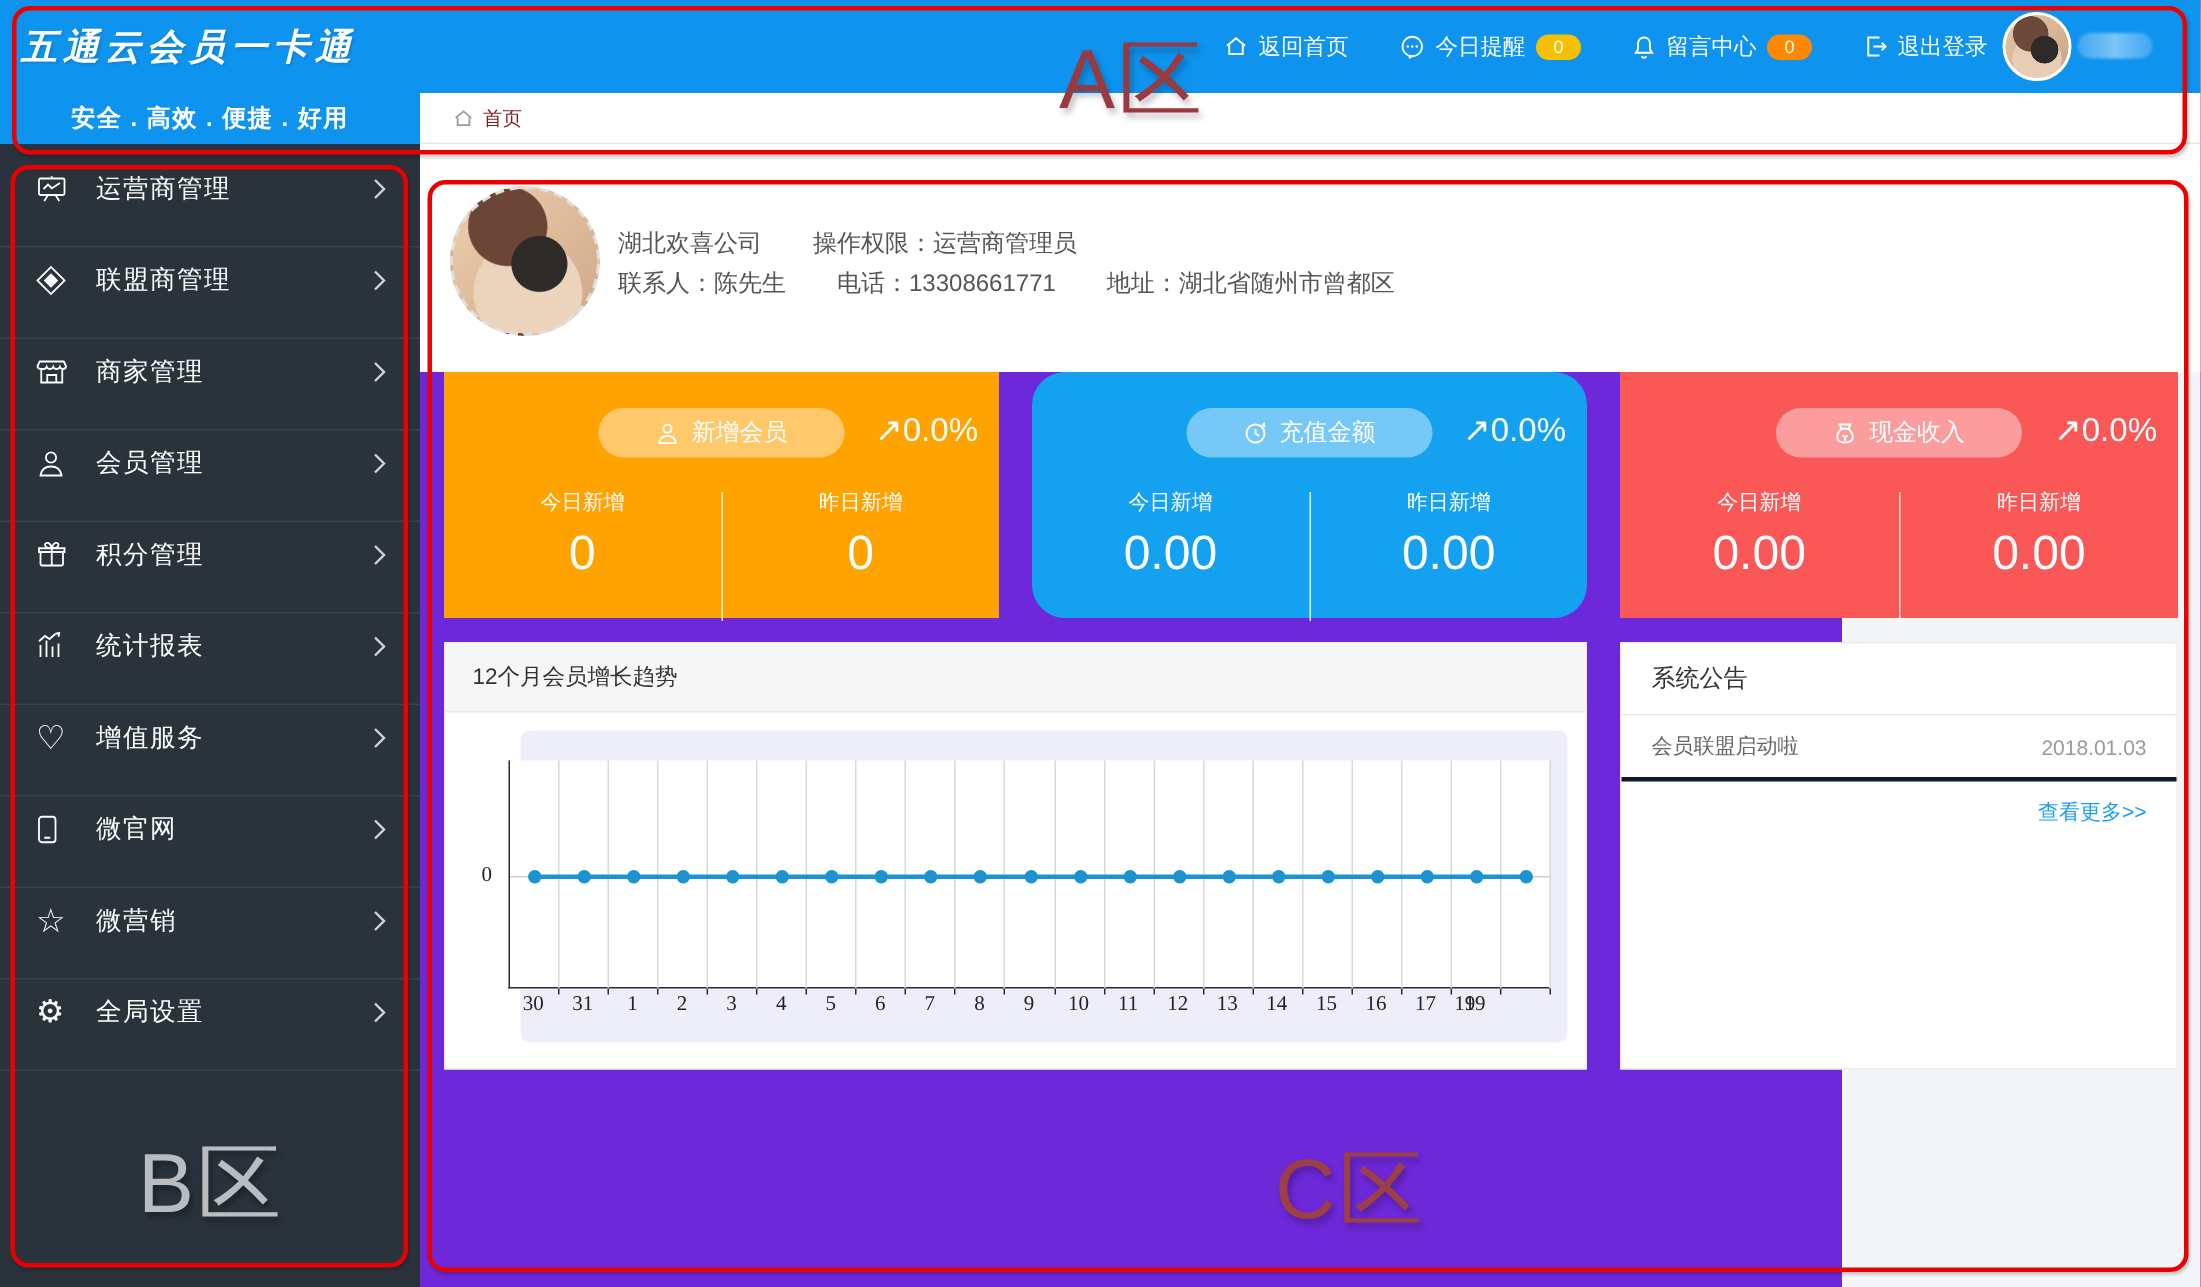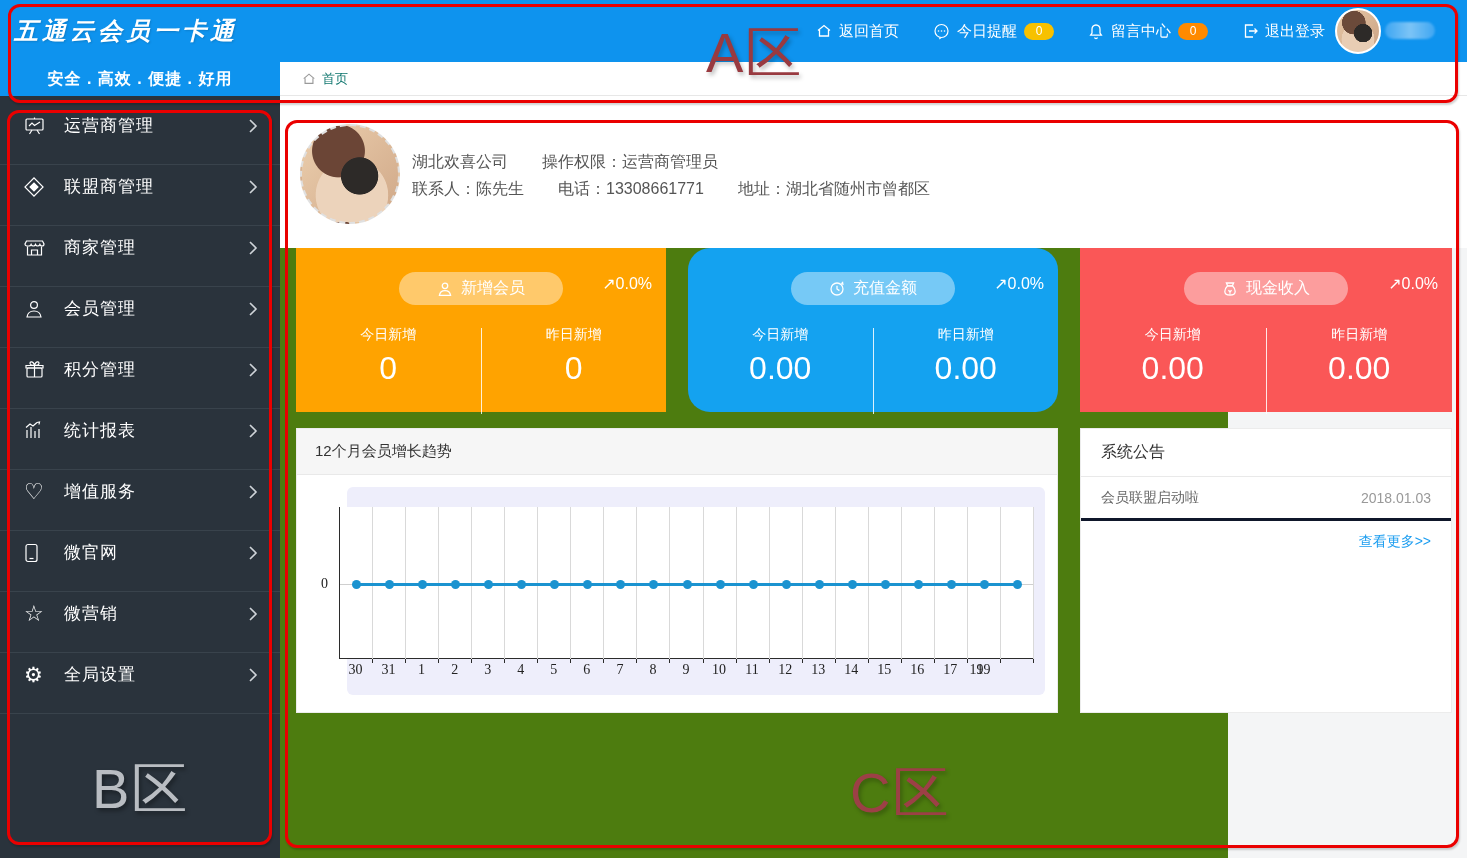--- a/index.html
+++ b/index.html
@@ -20,48 +20,48 @@
     background: radial-gradient(circle at 62% 55%, #2d2a28 0 26%, transparent 27%),
                 radial-gradient(circle at 40% 30%, #6b4a3a 0 30%, transparent 31%),
                 radial-gradient(circle at 50% 70%, #e8cdb4 0 45%, transparent 46%),
                 linear-gradient(135deg,#e7c9a8,#c9a183); }
   .user-pill { position:absolute; right:32px; top:22px; width:50px; height:17px; border-radius:9px;
     background:linear-gradient(90deg,#3ea6f2,#7cc4f6 50%,#3ea6f2); filter:blur(1px); }
 
   
   .slogan-box { position:absolute; left:0; top:62px; width:280px; height:34px; background:#0e93ee; color:#fff; font-size:16px; font-weight:bold; display:flex; align-items:center; justify-content:center; letter-spacing:1px; }
   .crumb-bar { position:absolute; left:280px; top:62px; width:1187px; height:34px; background:#fff; border-bottom:1px solid #e7e7e7; display:flex; align-items:center; }
-  .crumb { display:flex; align-items:center; gap:6px; margin-left:22px; color:#0f766e; font-size:13px; cursor:pointer; }
+  .crumb { display:flex; align-items:center; gap:6px; margin-left:22px; color:#7f1d1d; font-size:13px; cursor:pointer; }
 
   
   .sidebar { position:absolute; left:0; top:96px; width:280px; height:762px; background:#2a333c; }
   .side-item { height:61px; display:flex; align-items:center; padding:0 22px 17px 24px; border-bottom:1px solid #39434c; cursor:pointer; }
   .side-item:first-child { margin-top:8px; }
   .side-ico { width:26px; height:22px; color:#fff; display:flex; align-items:center; justify-content:flex-start; font-size:20px; line-height:20px; }
   .side-label { color:#fff; font-size:17px; margin-left:14px; flex:1; letter-spacing:1px; }
   .side-chev { color:#cfd4d9; }
   .b-label { position:absolute; left:92px; top:656px; font-size:56px; color:#b9bdc2; letter-spacing:2px; text-shadow:2px 3px 4px rgba(0,0,0,.35); }
 
   
-  .main { position:absolute; left:280px; top:96px; width:948px; height:762px; background:#4d7c0f; }
+  .main { position:absolute; left:280px; top:96px; width:948px; height:762px; background:#6d28d9; }
   .profile-band { position:absolute; left:0; top:0; width:1187px; height:152px; background:#fff; }
   .pavatar { position:absolute; left:20px; top:28px; width:100px; height:100px; border-radius:50%; border:2px dashed #e0e0e0;
     background: radial-gradient(circle at 60% 52%, #2d2a28 0 24%, transparent 25%),
                 radial-gradient(circle at 38% 26%, #6b4536 0 28%, transparent 29%),
                 radial-gradient(circle at 52% 72%, #ecd3bb 0 42%, transparent 43%),
                 linear-gradient(135deg,#eccfae,#cfa787); }
   .pline { position:absolute; left:132px; color:#555; font-size:16px; display:flex; gap:34px; white-space:nowrap; }
   .pline1 { top:56px; } .pline2 { top:83px; }
 
   
   .stat-card { position:absolute; top:152px; width:370px; height:164px; color:#fff; }
   .sc0 { left:16px; } .sc1 { left:408px; } .sc2 { left:800px; width:372px; }
   .sc-top { position:absolute; left:0; top:24px; width:100%; height:34px; }
   .sc-pill { position:absolute; left:50%; transform:translateX(-50%); top:0; height:33px; min-width:164px; border-radius:17px; background:rgba(255,255,255,.42); display:flex; align-items:center; justify-content:center; gap:8px; font-size:16px; color:#fff; padding:0 18px; }
-  .sc-trend { position:absolute; right:14px; top:2px; font-size:16px; }
+  .sc-trend { position:absolute; right:14px; top:2px; font-size:22px; }
   .sc-cols { position:absolute; left:0; top:78px; width:100%; display:flex; }
   .sc-col { flex:1; text-align:center; }
   .sc-lbl { font-size:14px; }
   .sc-val { font-size:32px; margin-top:6px; }
   .sc-div { width:1px; background:rgba(255,255,255,.85); height:86px; margin-top:2px; }
 
   
   .chart-card { position:absolute; left:16px; top:332px; width:762px; height:285px; background:#fff; border:1px solid #ececec; }
   .chart-head { height:46px; background:#f6f6f6; border-bottom:1px solid #e9e9e9; display:flex; align-items:center; padding-left:18px; color:#333; font-size:15px; }
   .plot-shadow { position:absolute; left:50px; top:58px; width:698px; height:208px; background:#eeeefb; border-radius:6px; }

